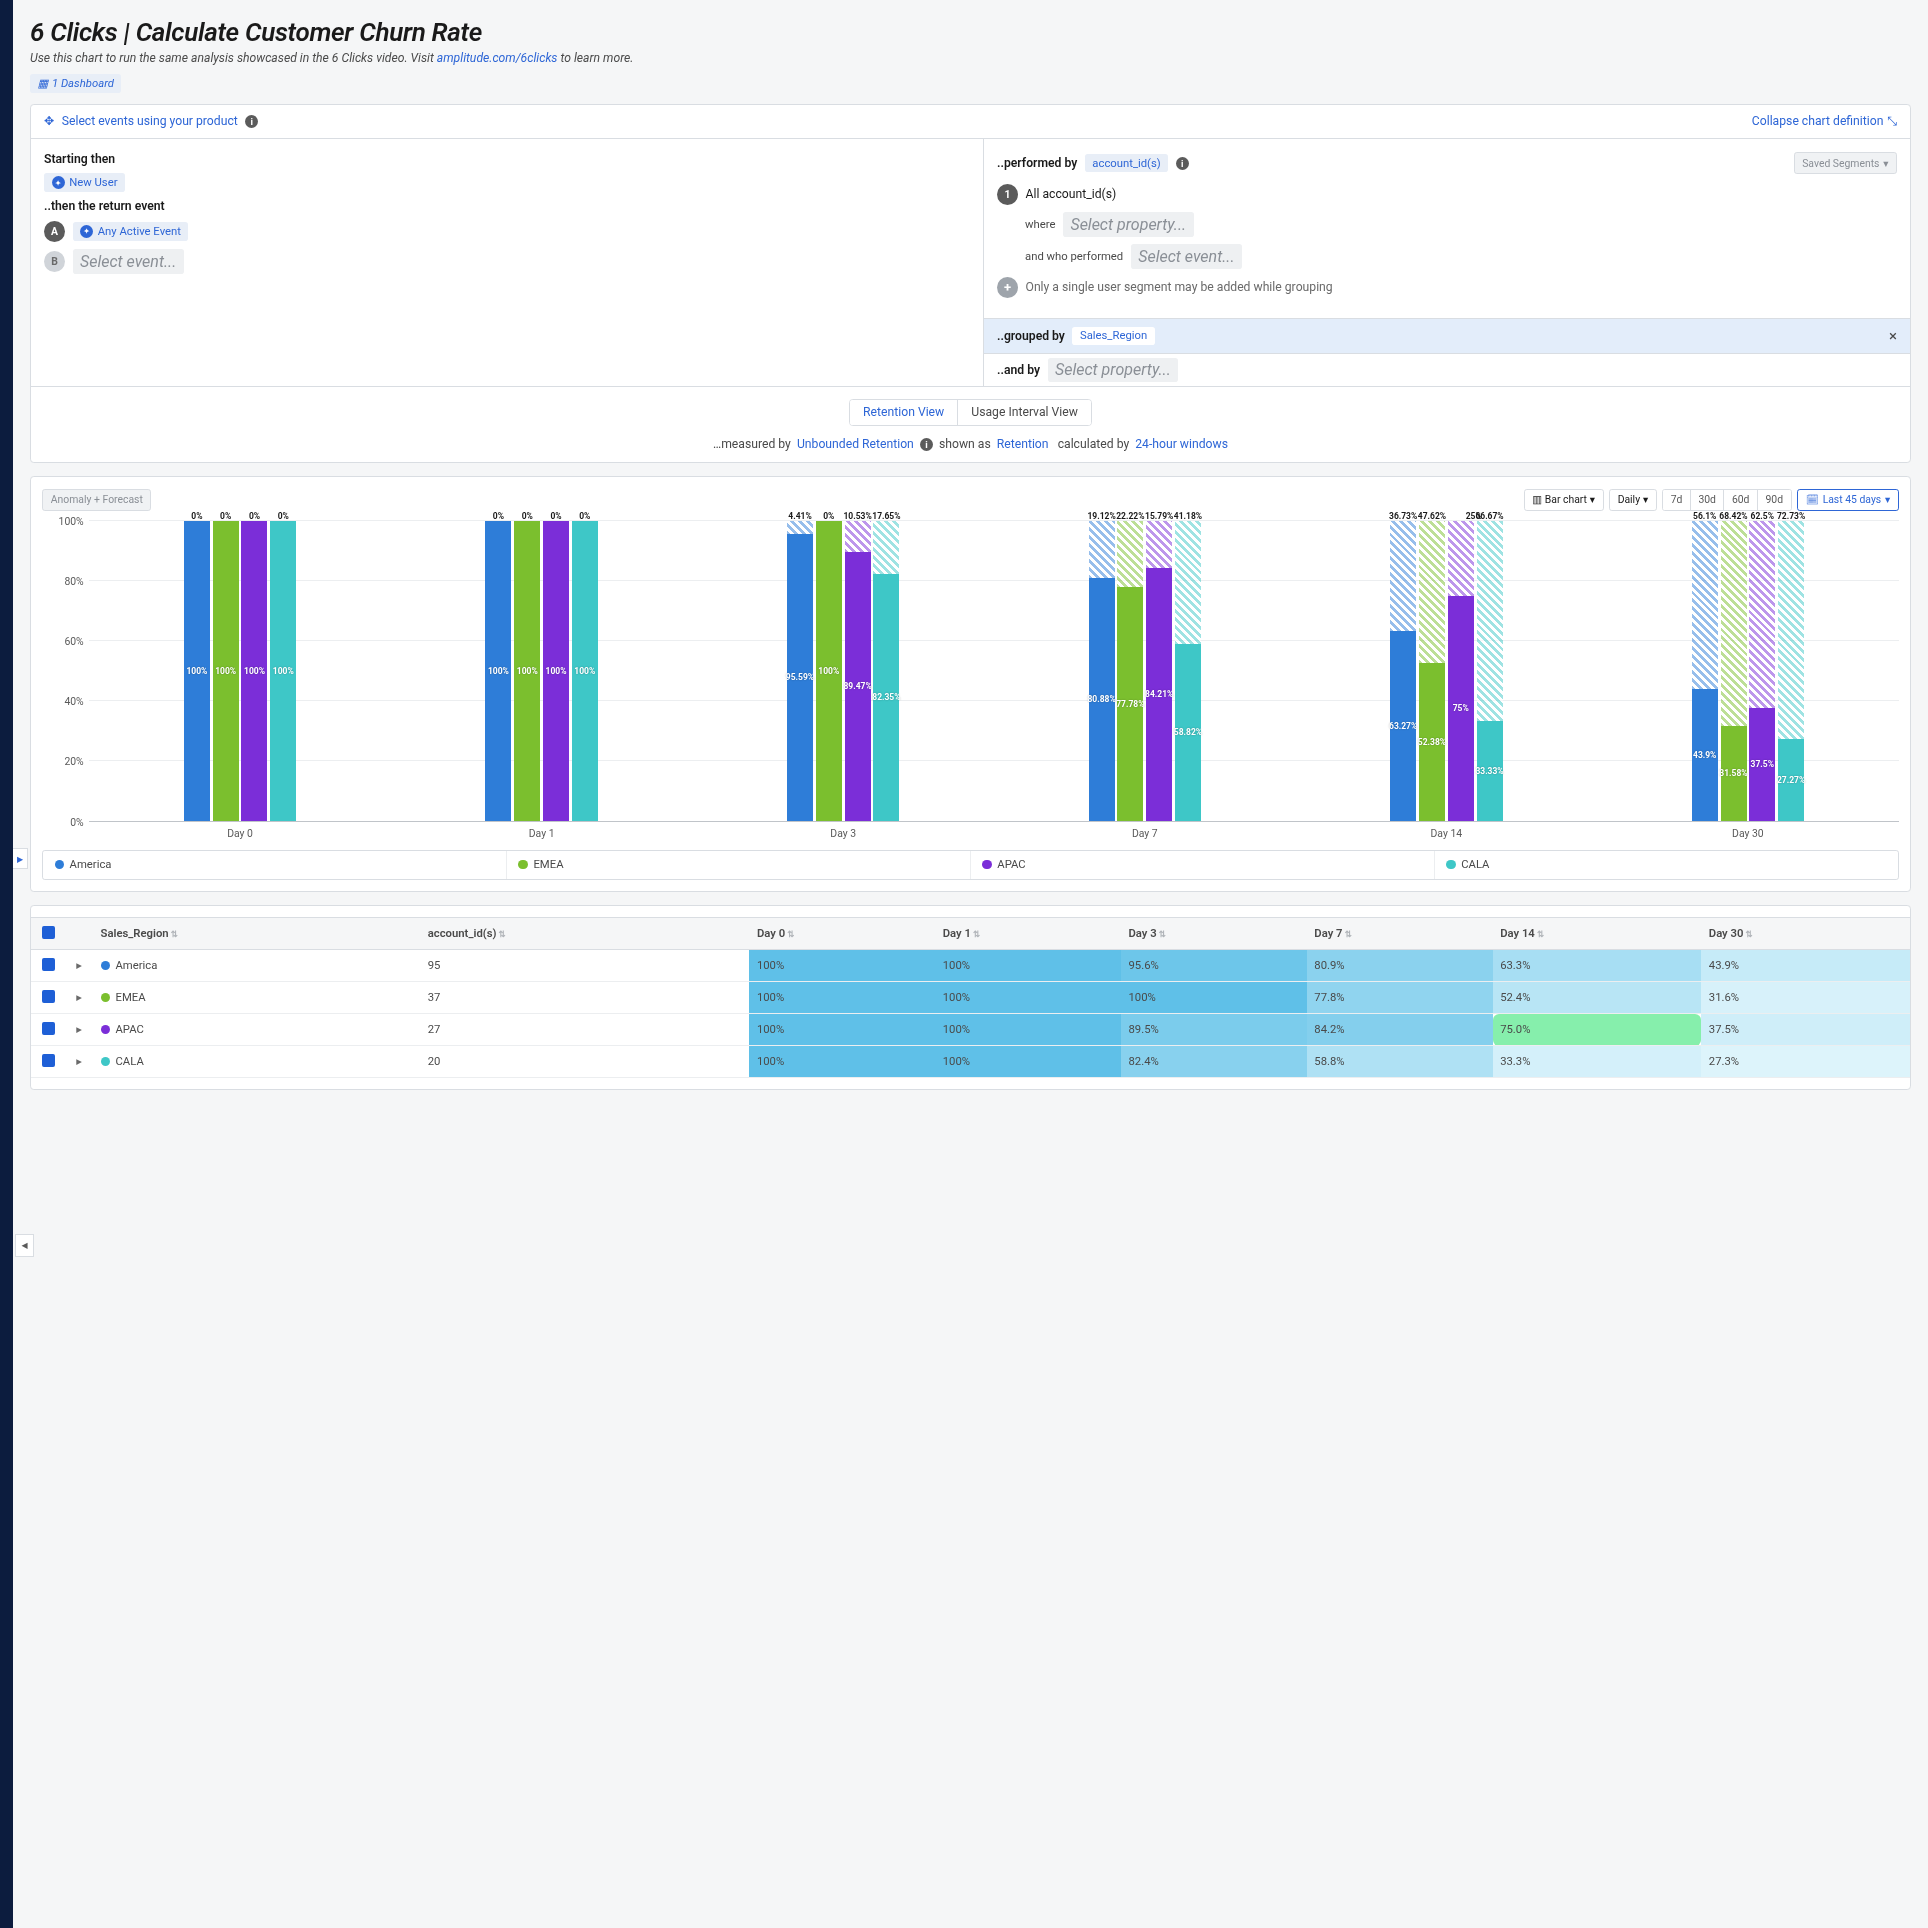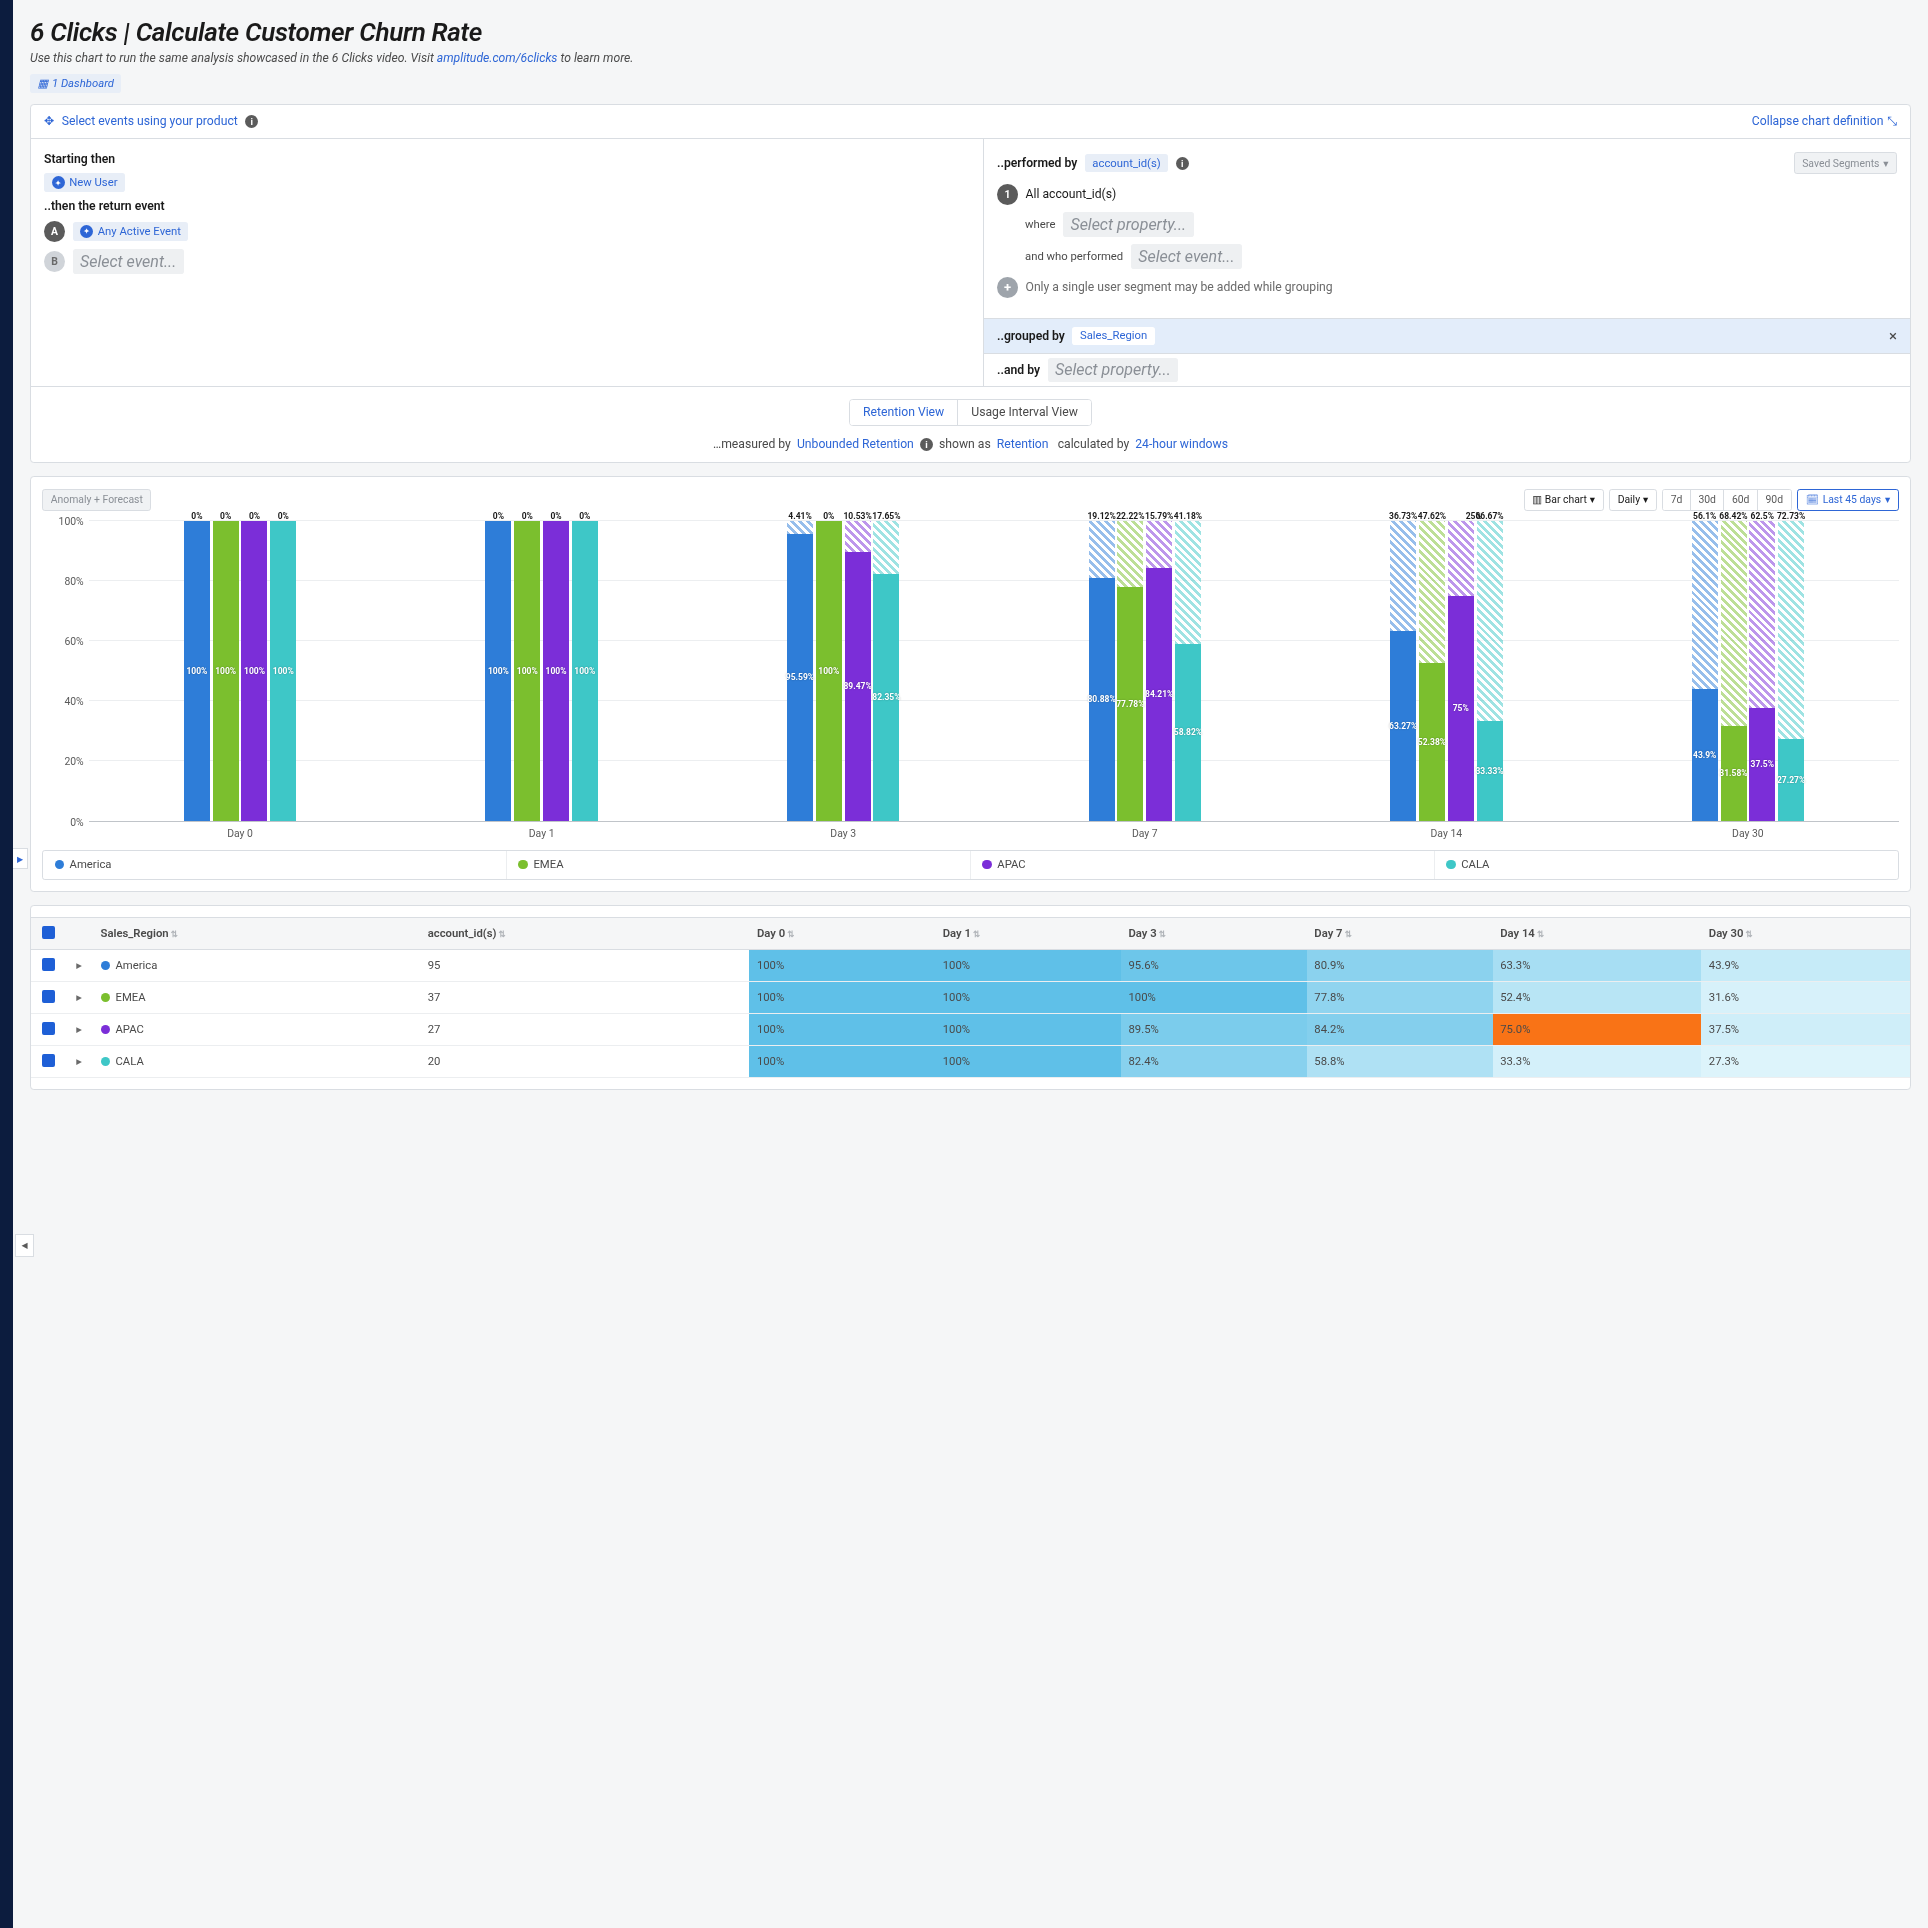--- a/index.html
+++ b/index.html
@@ -92,21 +92,21 @@
 .cb-cell { width: 34px; text-align: center; }
 .chev-cell { width: 28px; text-align: center; color: #6a6a6a; }
 .region-cell { display: flex; align-items: center; gap: 5.6px; }
 .heat-100 { background: #5fc0e8; }
 .heat-95 { background: #6dc6ea; }
 .heat-89 { background: #7bccec; }
 .heat-84 { background: #84cfed; }
 .heat-82 { background: #88d1ee; }
 .heat-80 { background: #8bd2ee; }
 .heat-77 { background: #90d4ef; }
-.heat-75 { background: #f97316; }
+.heat-75 { background: #86efac; border-radius: 6px; }
 .heat-63 { background: #a7def3; }
 .heat-58 { background: #afe1f4; }
 .heat-52 { background: #b8e5f5; }
 .heat-43 { background: #c6ebf8; }
 .heat-37 { background: #cfeef9; }
 .heat-33 { background: #d4f0fa; }
 .heat-31 { background: #d7f1fa; }
 .heat-27 { background: #ddf4fb; }
 .cb { width: 13px; height: 13px; background: #1e5fd6; border-radius: 1.9px; display: inline-block; }
 

